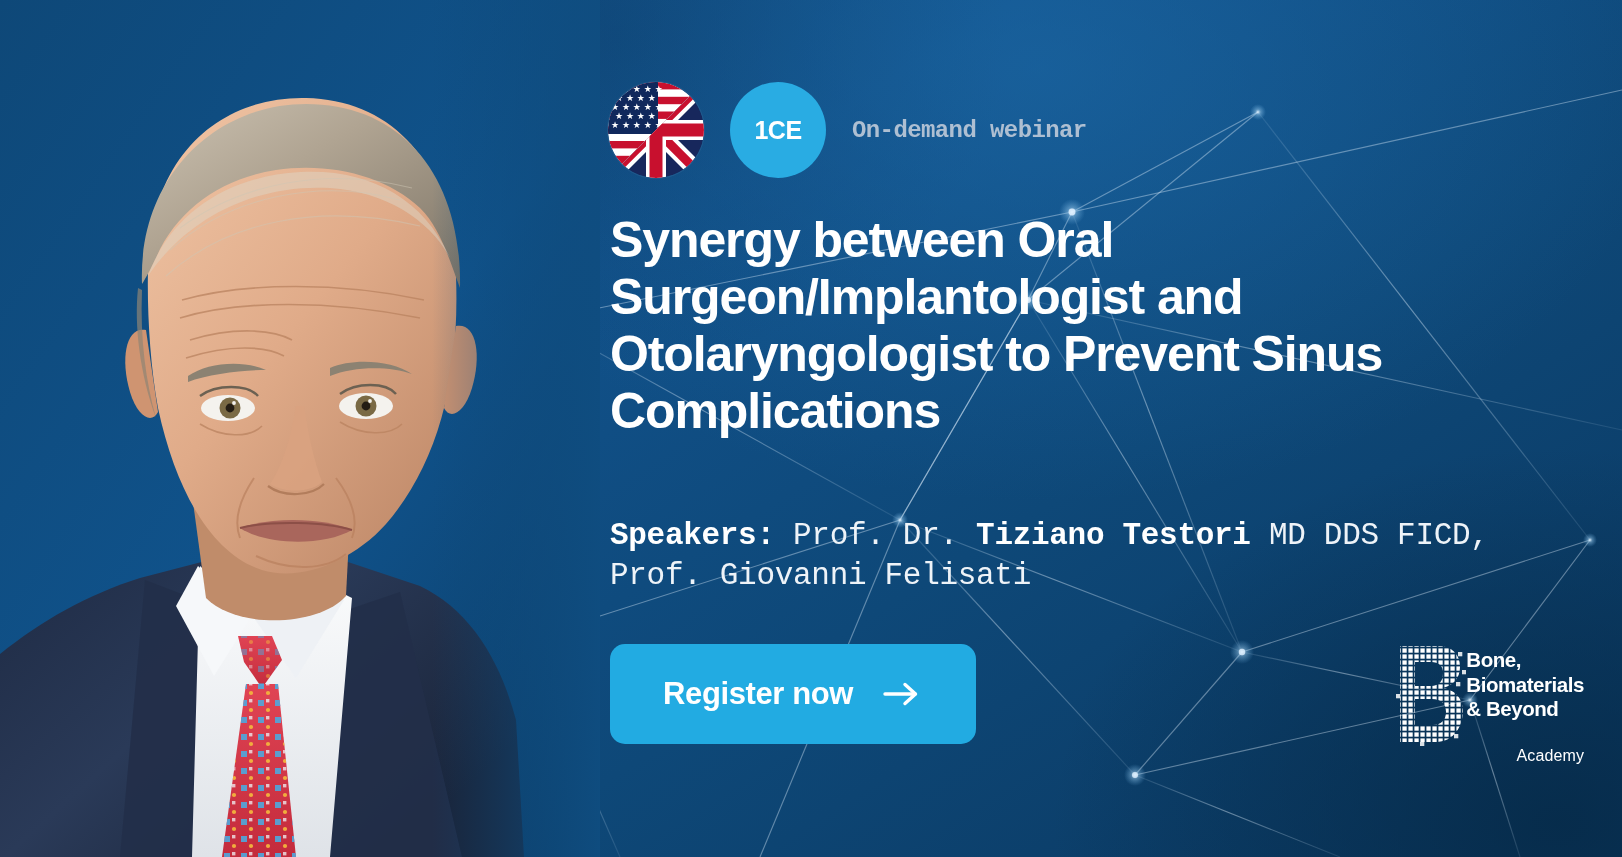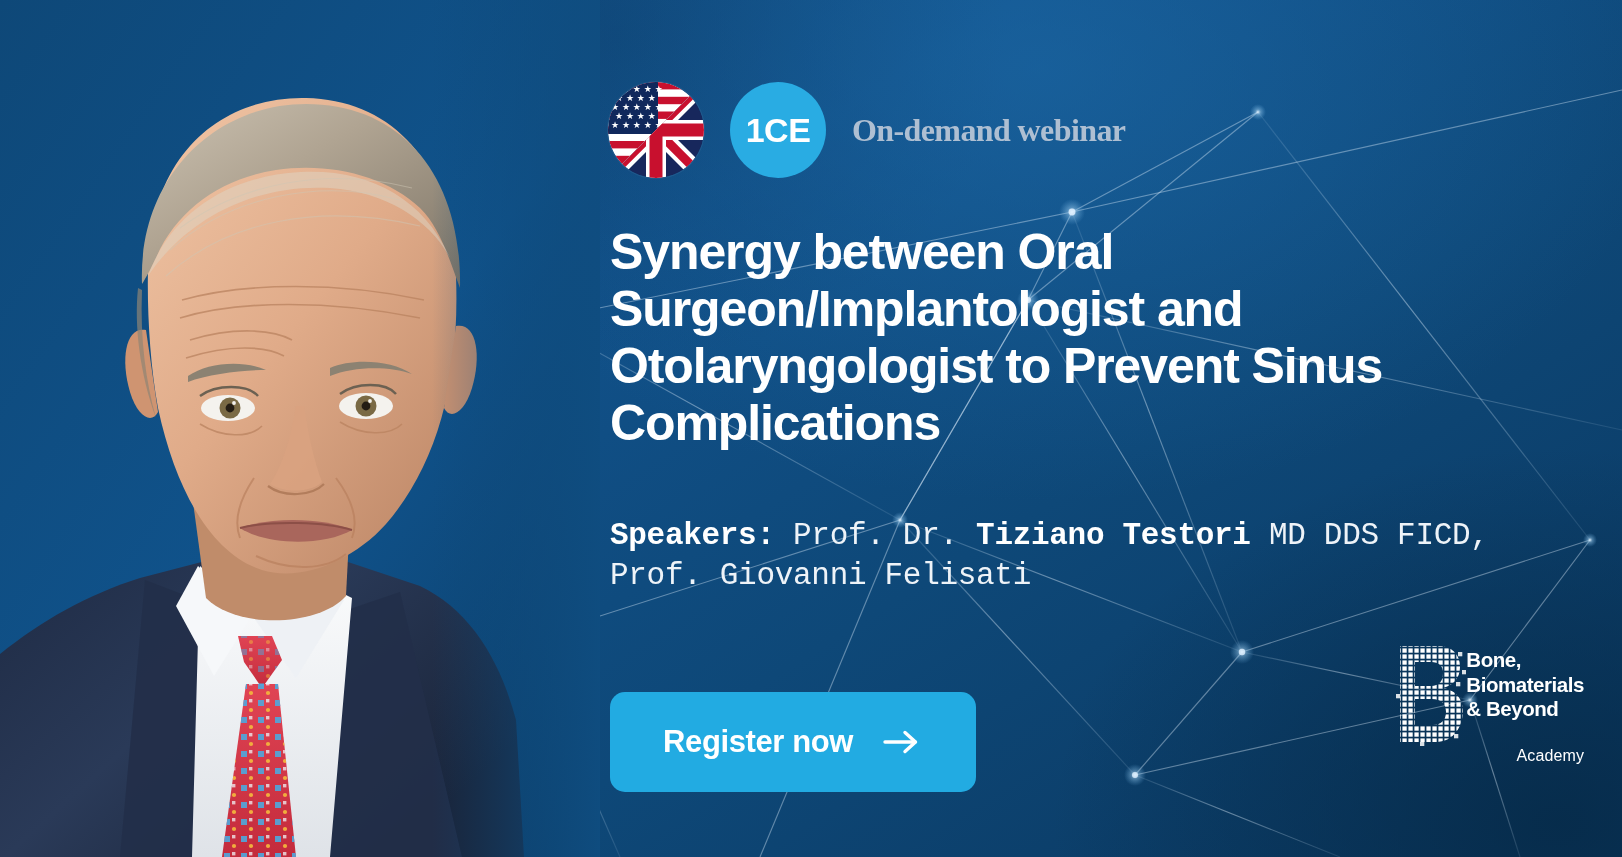--- a/index.html
+++ b/index.html
@@ -46,51 +46,51 @@
   .flag-badge svg{ display:block; }
 
   .ce-badge{
     width:96px; height:96px; border-radius:50%;
     background:#29ace3;
     display:flex; align-items:center; justify-content:center;
     flex:0 0 auto;
   }
   .ce-badge span{
     color:#ffffff; font-weight:bold;
-    font-size:34px; letter-spacing:-.5px;
+    font-size:25px; letter-spacing:-.5px;
     font-family:"Liberation Sans", sans-serif;
   }
   .ondemand{
-    color:#aebfd2; font-weight:bold; font-size:32px;
+    color:#aebfd2; font-weight:bold; font-size:24px;
     letter-spacing:-.6px; white-space:nowrap;
-    font-family:Liberation Serif, serif;
+    font-family:Liberation Mono, monospace;
   }
 
   
   .headline{
-    position:absolute; left:2px; top:224px; width:880px;
+    position:absolute; left:2px; top:212px; width:880px;
     color:#ffffff; font-weight:bold;
     font-size:50px; line-height:1.14;
     letter-spacing:-1.1px;
     font-family:"Liberation Sans", sans-serif;
   }
 
   
   .speakers{
     position:absolute; left:2px; top:516px; width:890px;
     color:#ffffff; font-size:31px; line-height:1.3;
     letter-spacing:-.3px;
     font-family:Liberation Mono, monospace;
   }
   .speakers b{ font-weight:bold; }
   .speakers .reg{ font-weight:normal; color:#eef3f8; }
 
   
   .cta{
-    position:absolute; left:2px; top:692px;
+    position:absolute; left:2px; top:644px;
     width:366px; height:100px;
     background:#22abe2; border:none; border-radius:15px;
     display:flex; align-items:center; justify-content:center; gap:30px;
     cursor:pointer;
   }
   .cta .label{
     color:#ffffff; font-weight:bold; font-size:31px;
     letter-spacing:-.4px;
     font-family:"Liberation Sans", sans-serif;
   }

